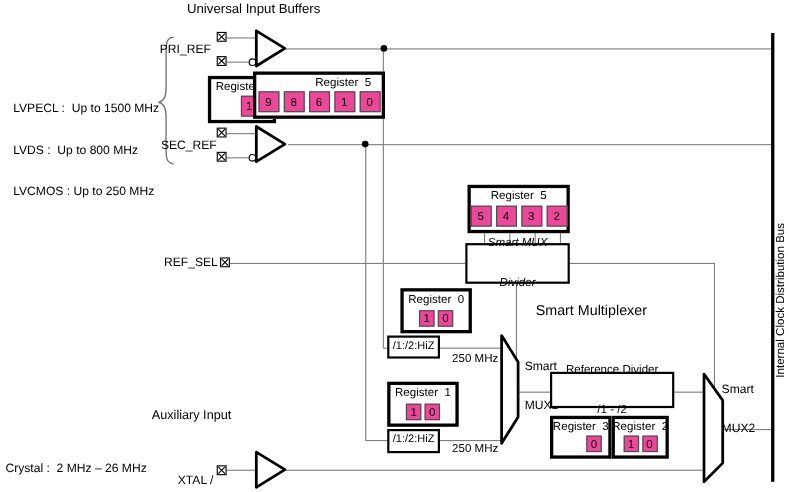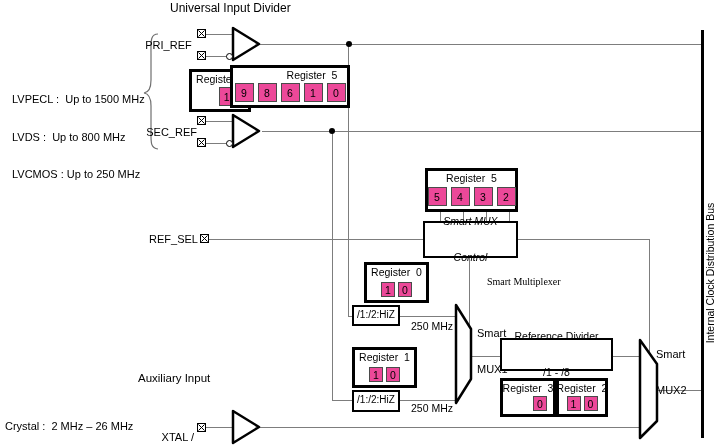--- a/index.html
+++ b/index.html
@@ -106,36 +106,36 @@
   <svg class="pin" style="left:197px;top:423px;" width="9" height="9">
       <rect x="0.5" y="0.5" width="8" height="8" fill="#fff" stroke="#000"></rect>
       <line x1="1.5" y1="1.5" x2="7.5" y2="7.5" stroke="#000"></line>
       <line x1="7.5" y1="1.5" x2="1.5" y2="7.5" stroke="#000"></line>
     </svg>
 
   <svg style="left:0;top:0;" width="165" height="160">
     <path d="M158,34 C150,34 151,42 151,54 L151,80 Q151,92 144,93 Q151,94 151,106 L151,128 C151,142 150,148 158,149" fill="none" stroke="#6f6f6f" stroke-width="1.2"></path>
   </svg>
 
-  <div class="lbl" style="left:170px;top:2px;font-size:12px;">Universal Input Divider</div>
+  <div class="lbl" style="left:170px;top:2px;font-size:12px;">Universal Input Buffers</div>
   <div class="lbl" style="left:12px;top:68px;">
     <span>LVPECL :  Up to 1500 MHz</span>
     <span>LVDS :  Up to 800 MHz</span>
     <span>LVCMOS : Up to 250 MHz</span>
   </div>
   <div class="lbl" style="left:140px;top:39px;width:57px;text-align:center;">PRI_REF</div>
   <div class="lbl" style="left:140px;top:126px;width:57px;text-align:right;">SEC_REF</div>
   <div class="lbl" style="left:140px;top:233px;width:58px;text-align:right;">REF_SEL</div>
   <div class="lbl" style="left:148px;top:410px;width:46px;text-align:right;line-height:11px;">
     <span>XTAL /</span>
     
   </div>
   <div class="lbl" style="left:5px;top:420px;">Crystal :  2 MHz – 26 MHz</div>
   <div class="lbl" style="left:138px;top:372px;font-size:11.5px;">Auxiliary Input</div>
-  <div class="lbl" style="left:487px;top:276px;font-size:10px;font-family:Liberation Serif, serif;">Smart Multiplexer</div>
+  <div class="lbl" style="left:487px;top:276px;font-size:13px;">Smart Multiplexer</div>
   <div class="lbl" style="left:411px;top:320px;font-size:10.5px;">250 MHz</div>
   <div class="lbl" style="left:411px;top:402px;font-size:10.5px;">250 MHz</div>
   <div class="lbl" style="left:477px;top:303px;line-height:12px;">
     <span>Smart</span>
     <span>MUX1</span>
   </div>
   <div class="lbl" style="left:656px;top:324px;line-height:12px;">
     <span>Smart</span>
     <span>MUX2</span>
   </div>
@@ -165,21 +165,21 @@
       <span class="bit lg">5</span>
       <span class="bit lg">4</span>
       <span class="bit lg">3</span>
       <span class="bit lg">2</span>
     </div>
   </div>
 
   <div class="box plain" style="left:423px;top:221px;width:95px;height:37px;font-style:italic;">
     <div>
       <span style="display:block;">Smart MUX</span>
-      <span style="display:block;">Control</span>
+      <span style="display:block;">Divider</span>
     </div>
   </div>
 
   <div class="box" style="left:364px;top:262px;width:65px;height:41px;">
     <div class="reg-title">Register  0</div>
     <div class="bits">
       <span class="bit sm">1</span>
       <span class="bit sm">0</span>
     </div>
   </div>
@@ -196,21 +196,21 @@
     </div>
   </div>
 
   <div class="box plain" style="left:352px;top:390px;width:48px;height:22px;">
     <div style="font-size:10px;">/1:/2:HiZ</div>
   </div>
 
   <div class="box plain" style="left:500px;top:338px;width:113px;height:33px;">
     <div>
       <span style="display:block;">Reference Divider</span>
-      <span style="display:block;">/1 - /8</span>
+      <span style="display:block;">/1 - /2</span>
     </div>
   </div>
 
   <div class="box" style="left:500px;top:378px;width:56px;height:39px;">
     <div class="reg-title">Register  3</div>
     <div class="bits" style="align-self:flex-end;margin-right:4px;">
       <span class="bit sm">0</span>
     </div>
   </div>
 

